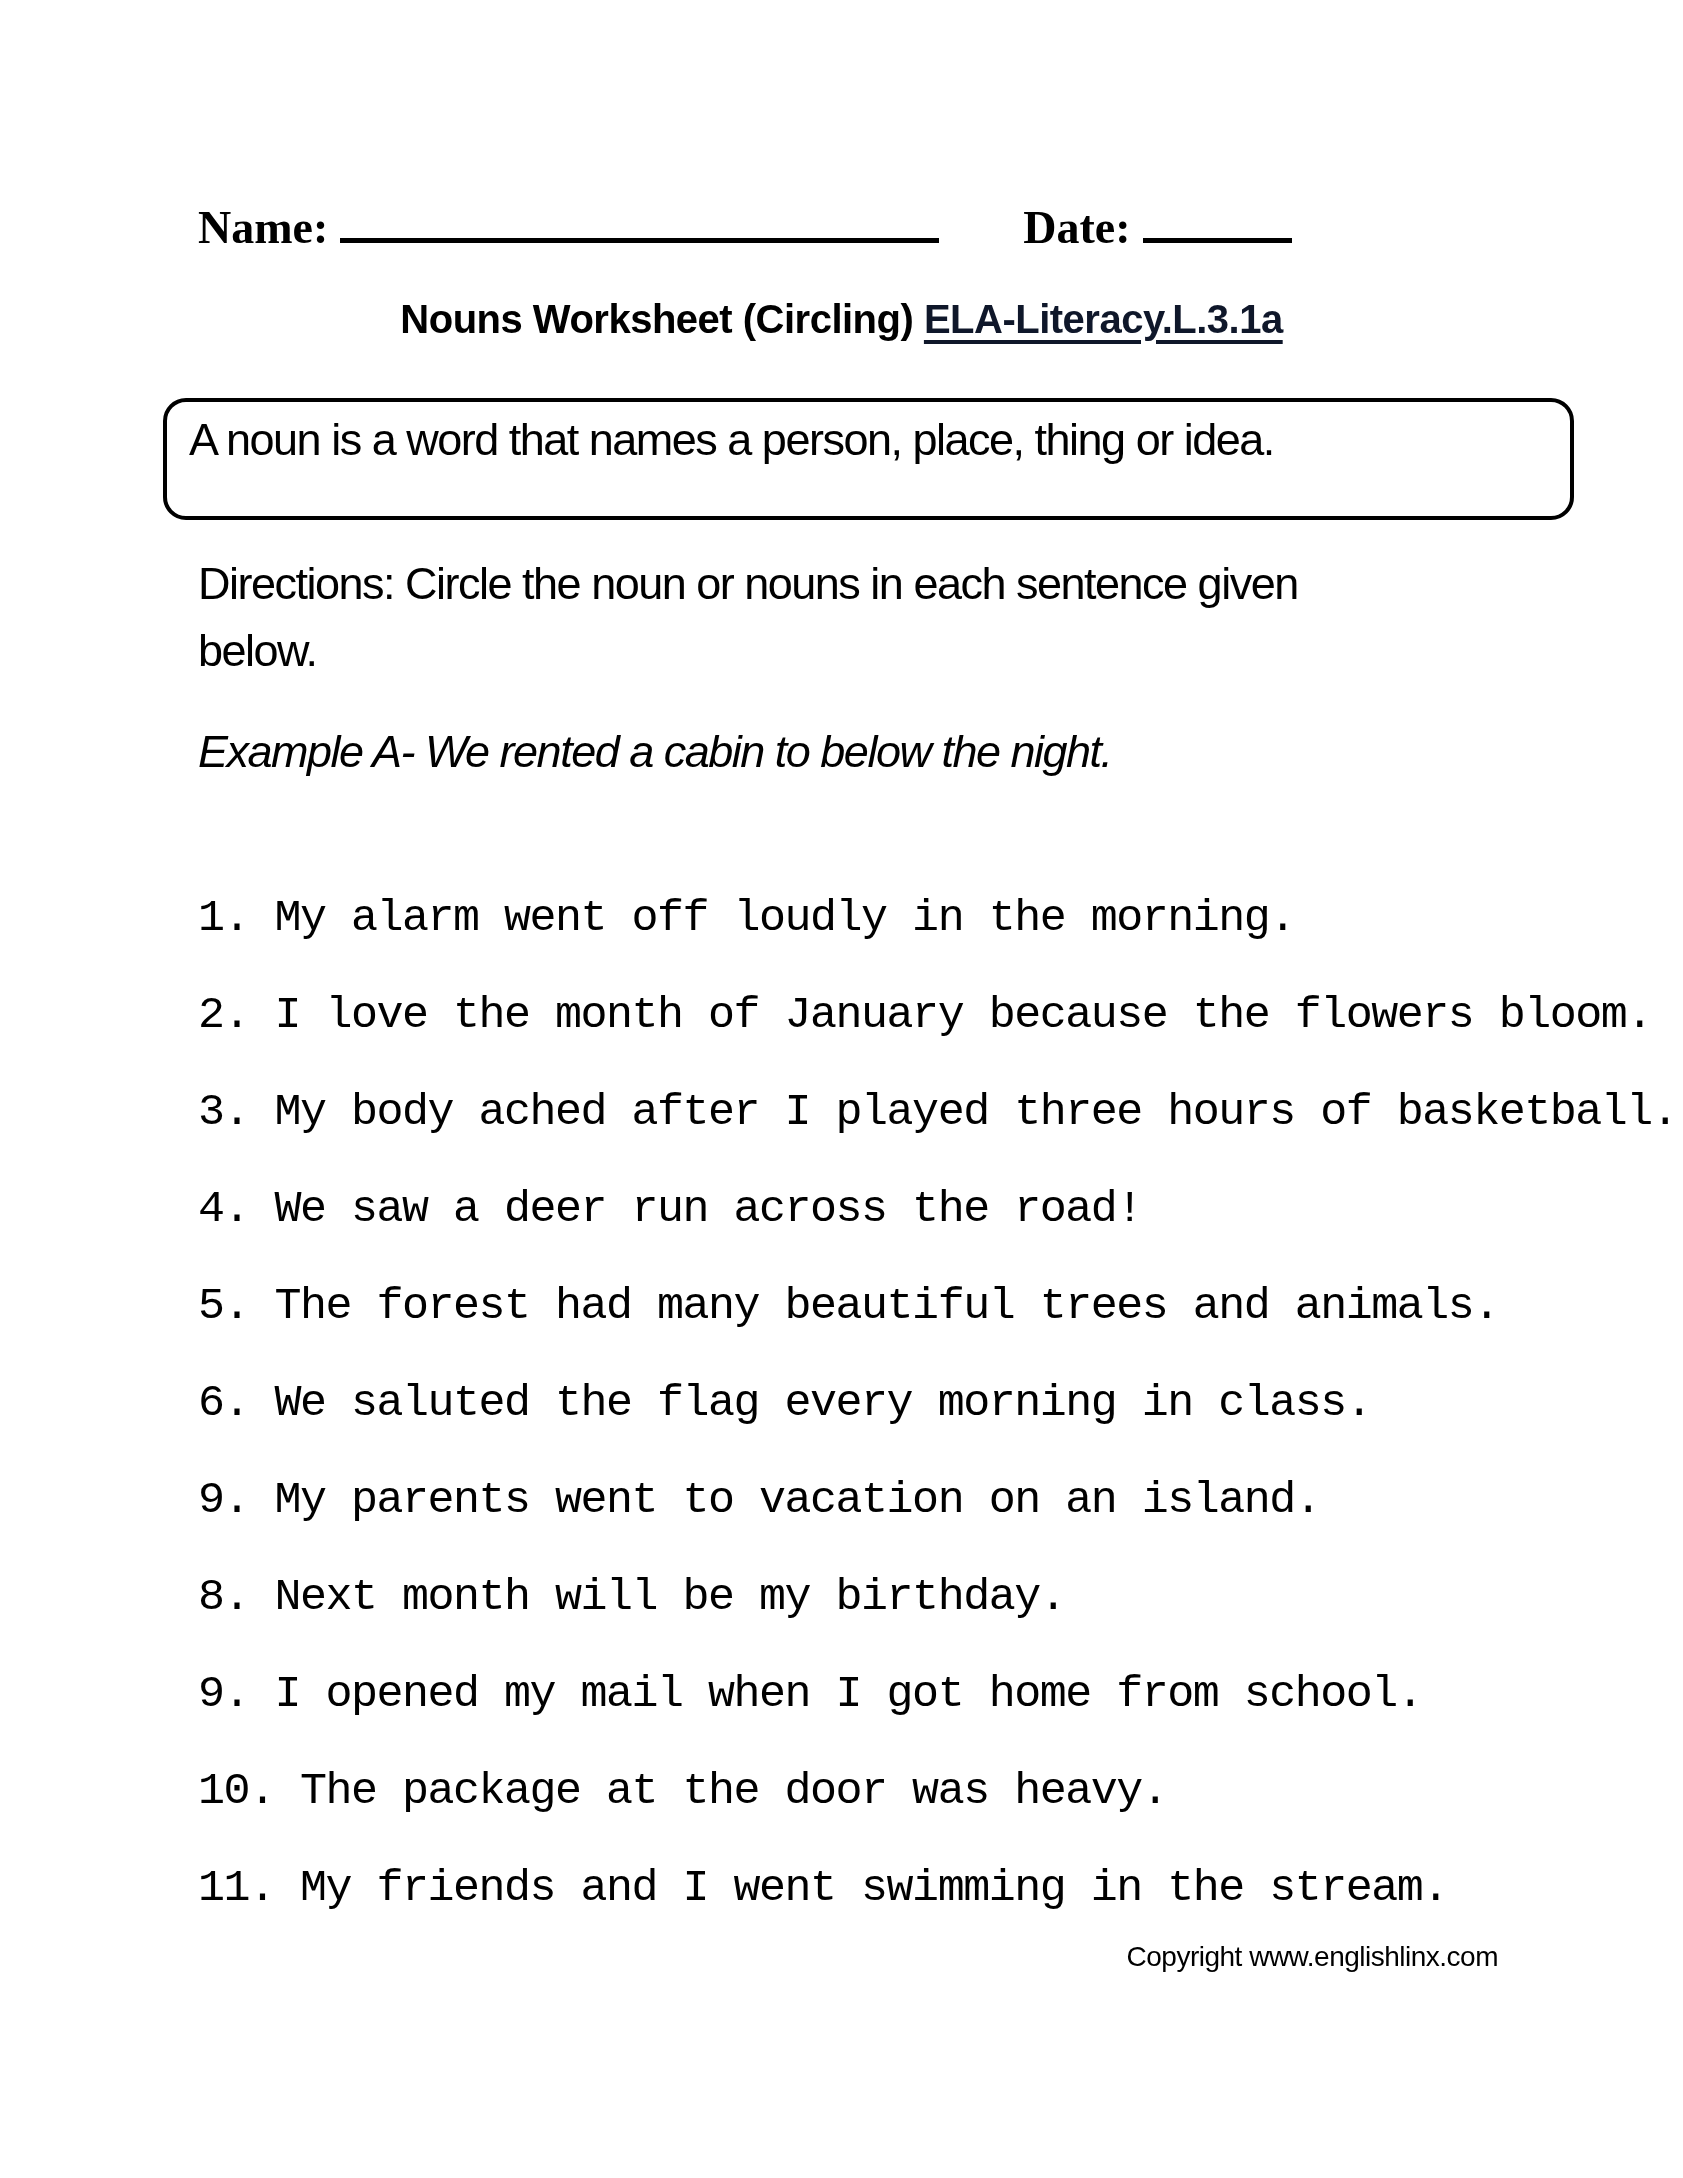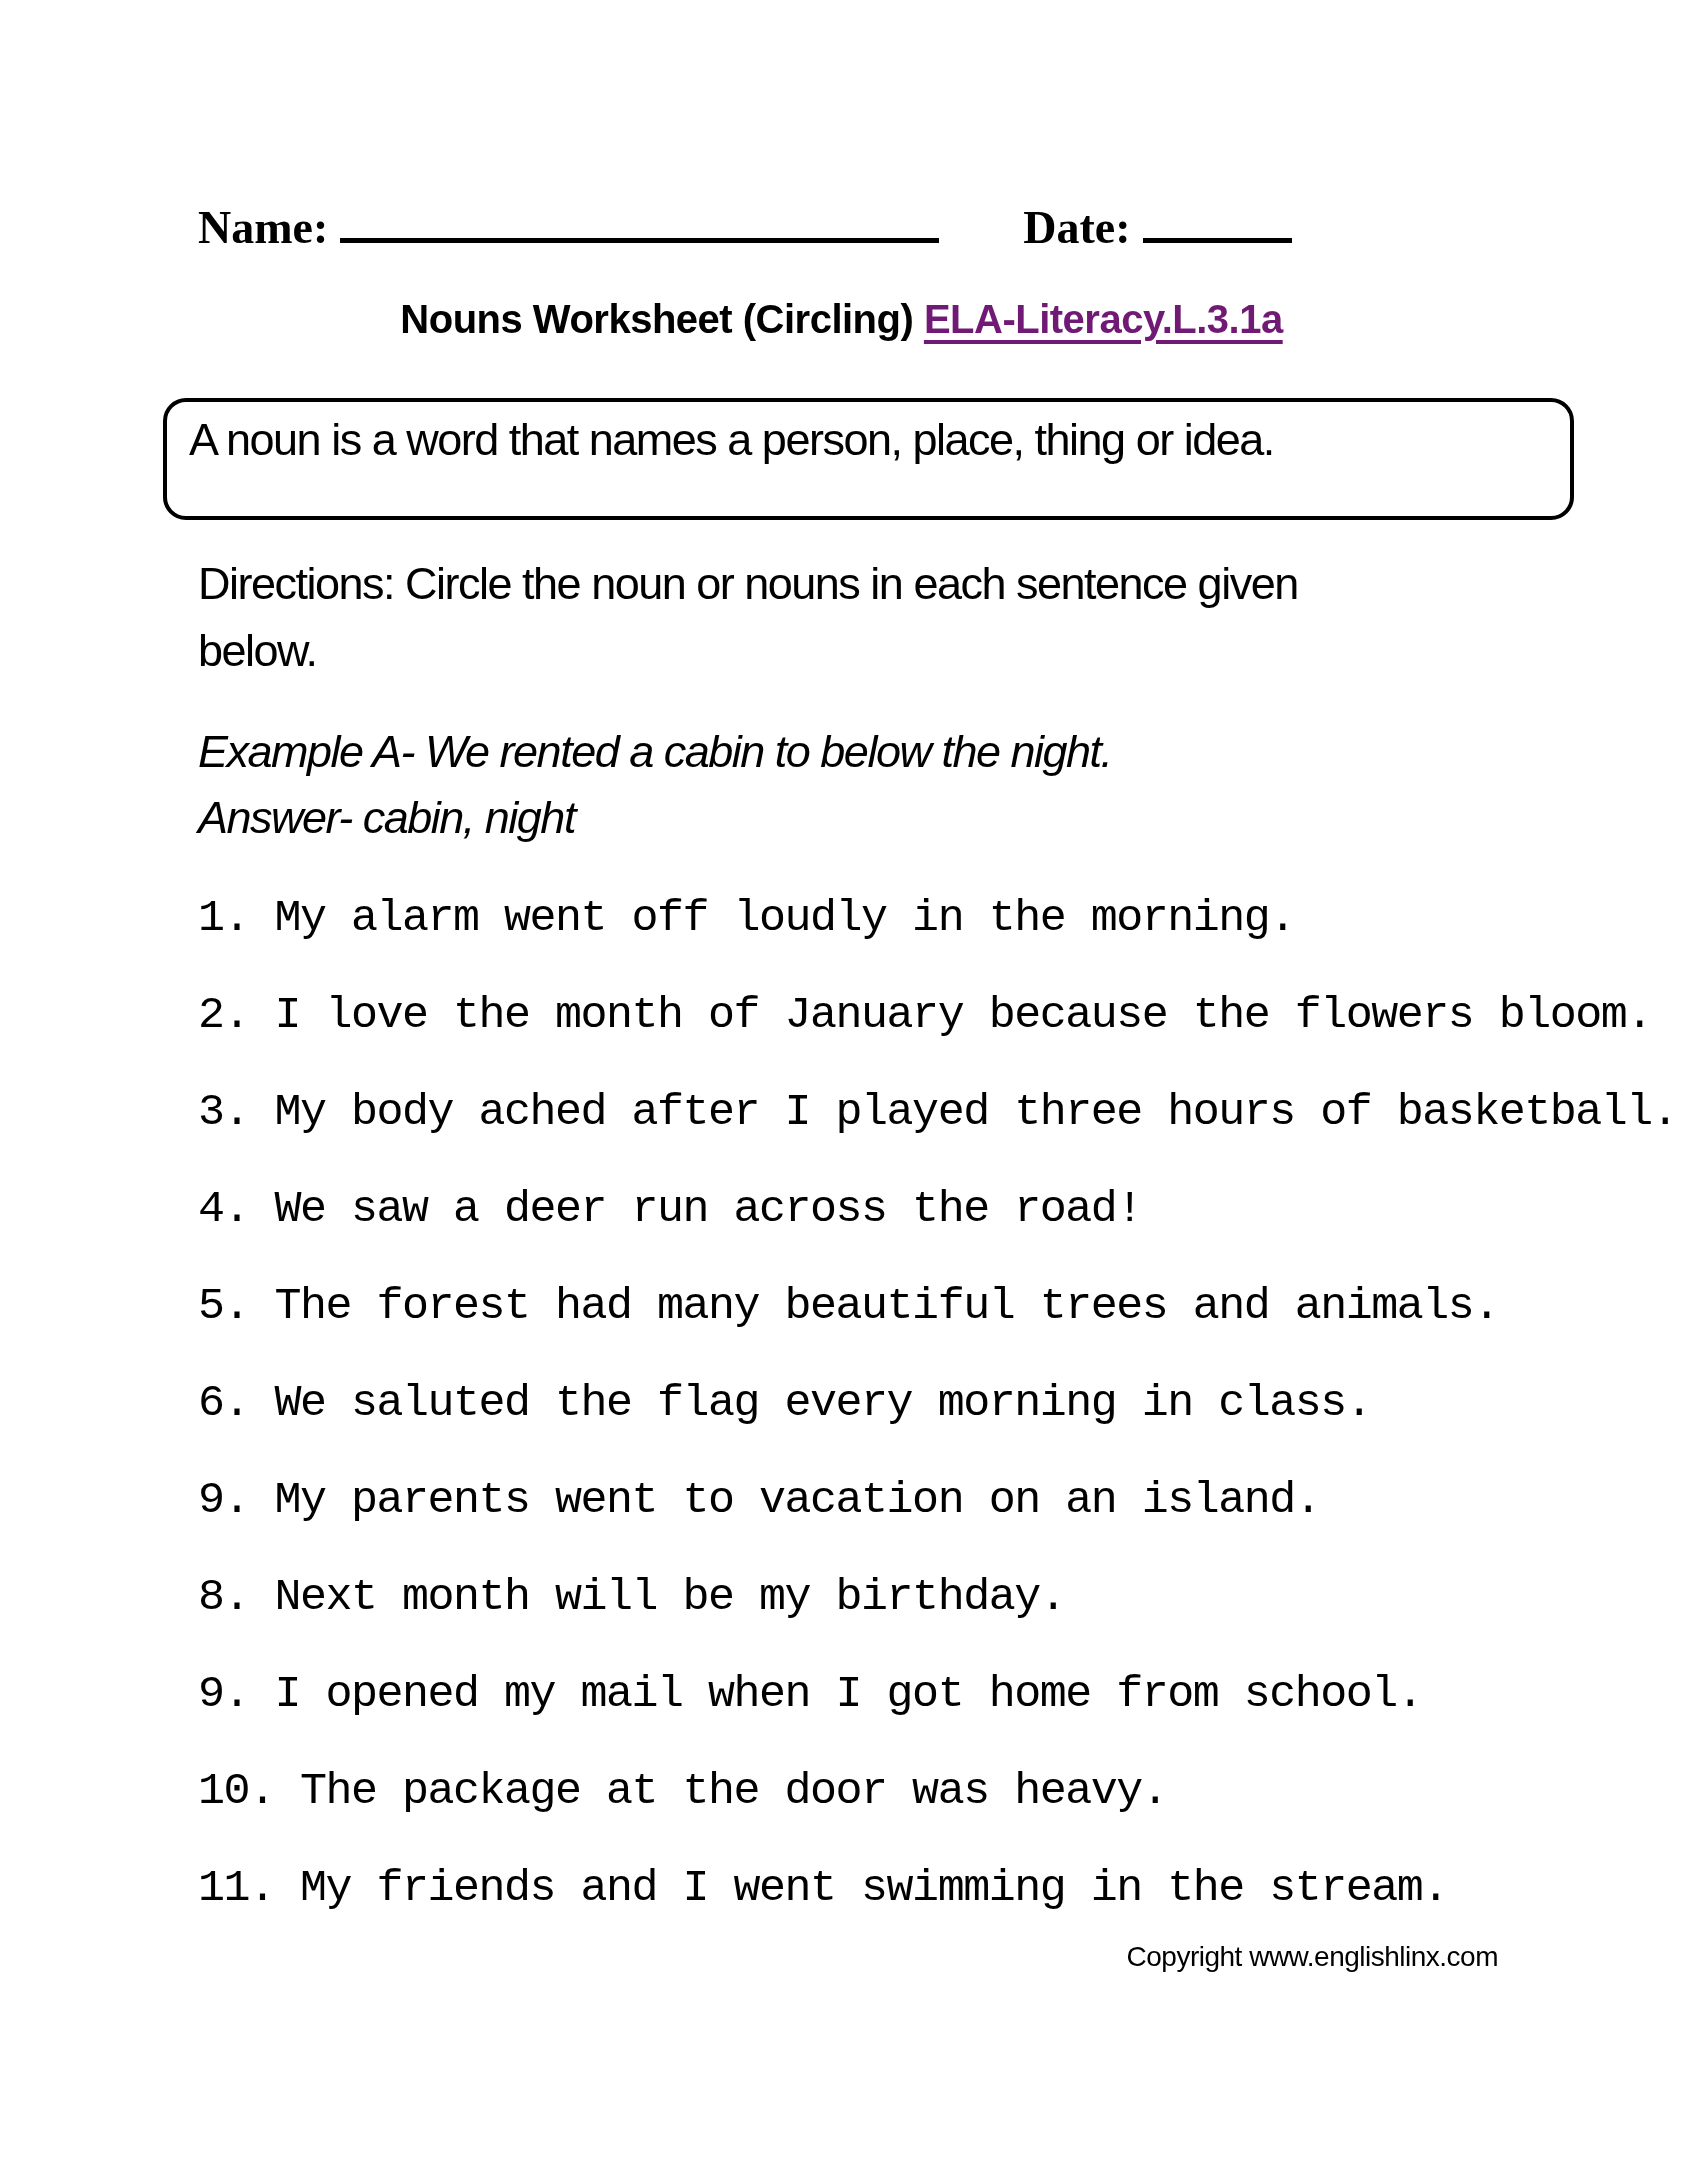--- a/index.html
+++ b/index.html
@@ -130,35 +130,34 @@
 </head>
 <body>
 
 <div class="page">
 
   <div class="header-row">
     <span>Name:</span><span class="fill-line name-line"></span><span class="date-label">Date:</span><span class="fill-line date-line"></span>
   </div>
 
   <div class="title">
-    <span>Nouns Worksheet (Circling) </span><a style="color: #701a75;">ELA-Literacy.L.3.1a</a>
+    <span>Nouns Worksheet (Circling) </span><a style="color: #0f172a;">ELA-Literacy.L.3.1a</a>
   </div>
 
   <div class="def-box">
     <div class="def-text">A noun is a word that names a person, place, thing or idea.</div>
   </div>
 
   <div class="directions">
     <div>Directions: Circle the noun or nouns in each sentence given</div>
     <div>below.</div>
   </div>
 
   <div class="example">
     <div>Example A- We rented a cabin to below the night.</div>
-    <div>Answer- cabin, night</div>
   </div>
 
   <ul class="items">
     <li>1. My alarm went off loudly in the morning.</li>
     <li>2. I love the month of January because the flowers bloom.</li>
     <li>3. My body ached after I played three hours of basketball.</li>
     <li>4. We saw a deer run across the road!</li>
     <li>5. The forest had many beautiful trees and animals.</li>
     <li>6. We saluted the flag every morning in class.</li>
     <li>9. My parents went to vacation on an island.</li>

